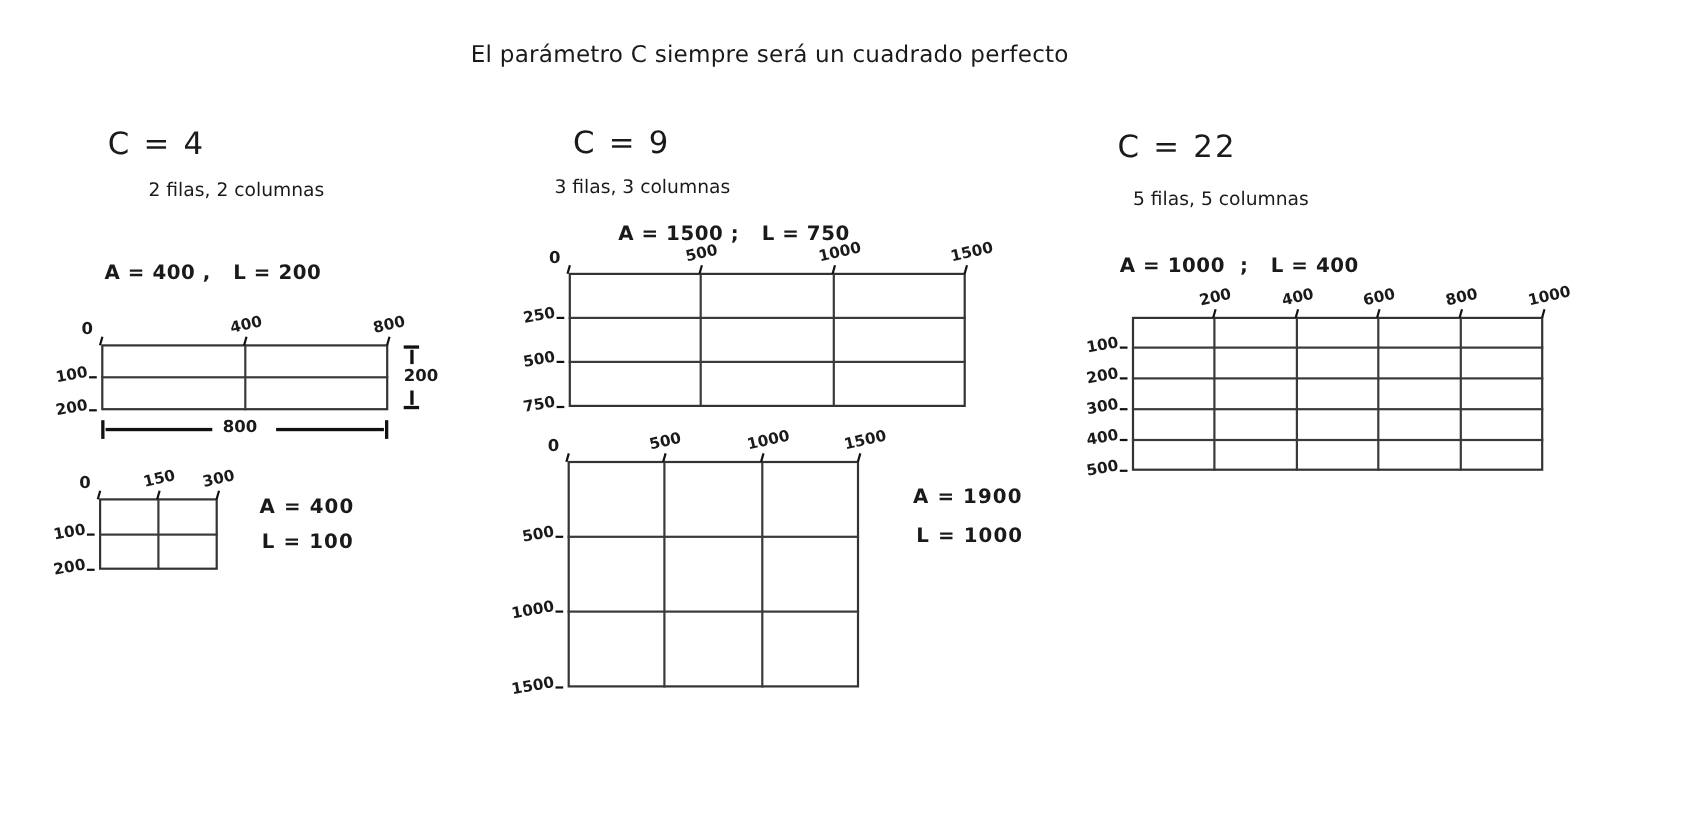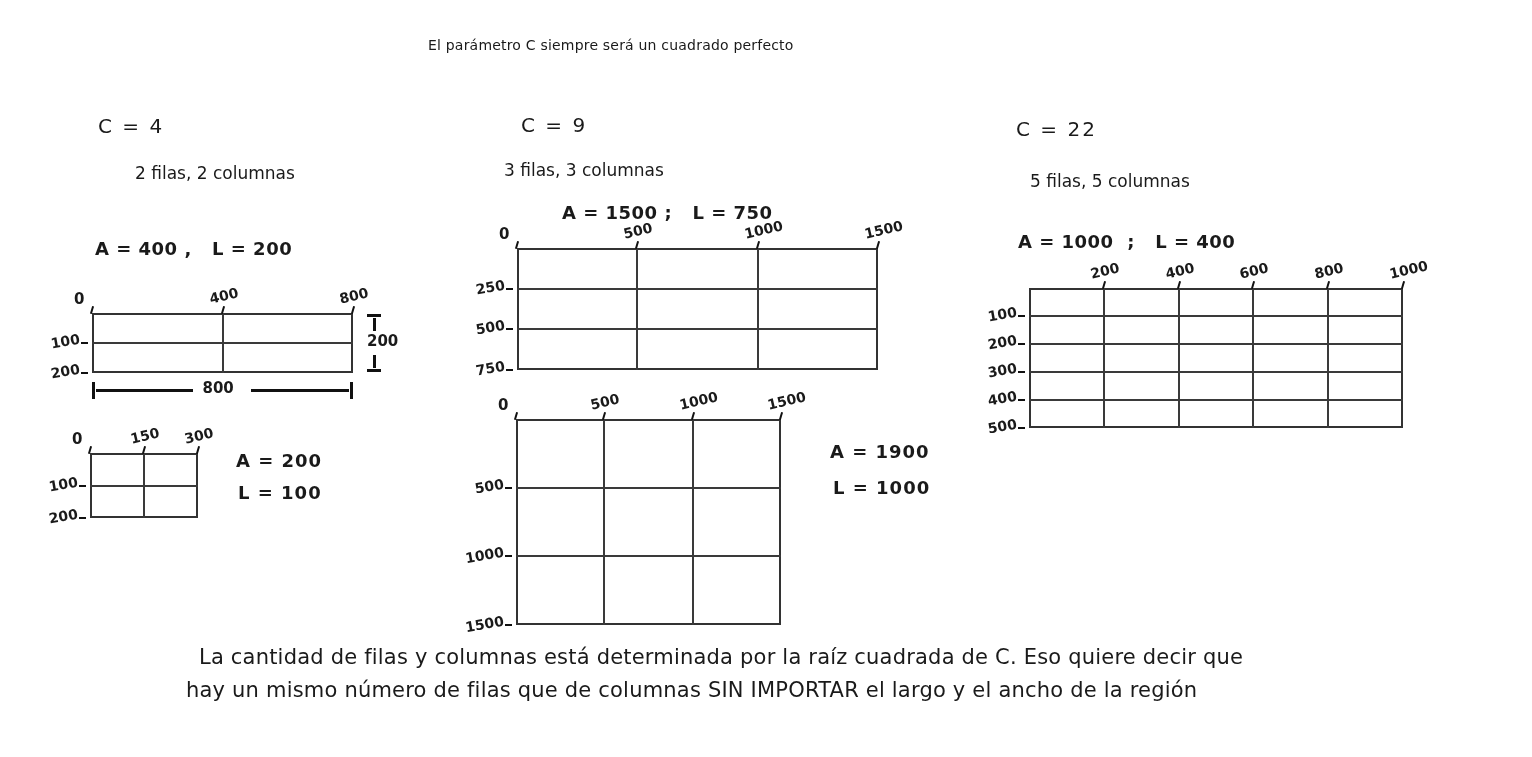--- a/index.html
+++ b/index.html
@@ -1,22 +1,22 @@
 <!DOCTYPE html>
 <html><head>
 <meta charset="utf-8">
 <style>
   html,body{margin:0;padding:0;background:#ffffff;}
   .canvas{
     position:relative;width:1532px;height:757px;background:#ffffff;
     font-family:"DejaVu Sans", sans-serif;color:#1a1a1a;overflow:hidden;
   }
   .abs{position:absolute;}
-  .title{font-size:14px;letter-spacing:.2px;text-align:right;}
-  .c-heading{font-size:20px;letter-spacing:2px;}
+  .title{font-size:21px;letter-spacing:.2px;text-align:right;}
+  .c-heading{font-size:28px;letter-spacing:2px;}
   .rc-label{font-size:17px;}
   .params{font-size:18px;font-weight:bold;white-space:pre;letter-spacing:.5px;}
   .side-label{font-size:18px;font-weight:bold;letter-spacing:1px;}
   .footer-line{font-size:21px;letter-spacing:.2px;}
   .grid-fig{position:absolute;}
   .grid-fig div{position:absolute;}
   .grid-box{inset:0;border:2px solid #333;}
   .gline-v{top:0;bottom:0;width:2px;background:#3a3a3a;}
   .gline-h{left:0;right:0;height:2px;background:#3a3a3a;}
   .xtick-mark{width:2px;height:8px;background:#111;top:-7px;transform:rotate(16deg);}
@@ -70,21 +70,21 @@
       <div class="xtick-mark" style="left: -1px;"></div>
       <div class="xtick-mark" style="left: calc(50% - 1px);"></div>
       <div class="xtick-label" style="left: calc(50% - 14px);">150</div>
       <div class="xtick-mark" style="left: calc(100% - 1px);"></div>
       <div class="xtick-label" style="left: calc(100% - 14px);">300</div>
       <div class="ytick-mark" style="top: calc(50% - 1px);"></div>
       <div class="ytick-label" style="top: calc(50% - 9px);">100</div>
       <div class="ytick-mark" style="top: calc(100% - 1px);"></div>
       <div class="ytick-label" style="top: calc(100% - 9px);">200</div>
     </div>
-  <div class="abs side-label" style="left:236px;top:450px">A = 200</div>
+  <div class="abs side-label" style="left:236px;top:450px">A = 400</div>
   <div class="abs side-label" style="left:238px;top:482px">L = 100</div>
 
   <div class="abs c-heading" style="left:521px;top:113px">C = 9</div>
   <div class="abs rc-label" style="left:504px;top:160px">3 filas, 3 columnas</div>
   <div class="abs params" style="left:562px;top:202px">A = 1500 ;   L = 750</div>
   <div class="grid-fig" style="left:517px;top:248px;width:361px;height:122px">
       <div class="grid-box"></div>
       <div class="gline-v" style="left: calc(33.333% - 1px);"></div>
       <div class="gline-v" style="left: calc(66.667% - 1px);"></div>
       <div class="gline-h" style="top: calc(33.333% - 1px);"></div>
@@ -156,16 +156,14 @@
       <div class="ytick-mark" style="top: calc(40% - 1px);"></div>
       <div class="ytick-label" style="top: calc(40% - 9px);">200</div>
       <div class="ytick-mark" style="top: calc(60% - 1px);"></div>
       <div class="ytick-label" style="top: calc(60% - 9px);">300</div>
       <div class="ytick-mark" style="top: calc(80% - 1px);"></div>
       <div class="ytick-label" style="top: calc(80% - 9px);">400</div>
       <div class="ytick-mark" style="top: calc(100% - 1px);"></div>
       <div class="ytick-label" style="top: calc(100% - 9px);">500</div>
     </div>
 
-  <div class="abs footer-line" style="left:199px;top:645px">La cantidad de filas y columnas está determinada por la raíz cuadrada de C. Eso quiere decir que</div>
-  <div class="abs footer-line" style="left:186px;top:678px">hay un mismo número de filas que de columnas SIN IMPORTAR el largo y el ancho de la región</div>
 
 </div>
 
 </body></html>

